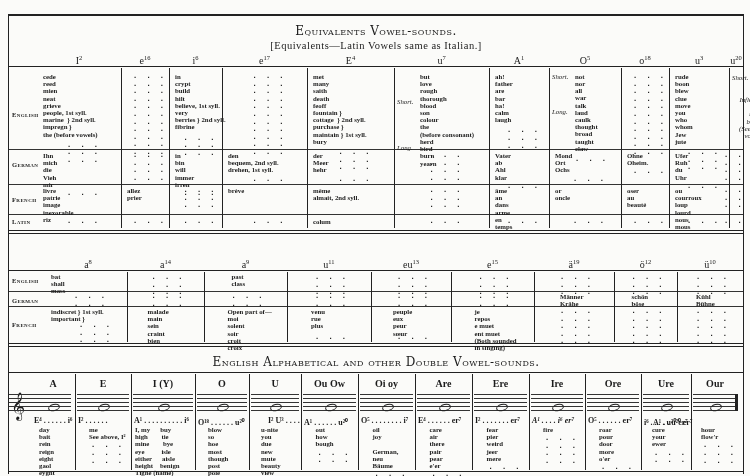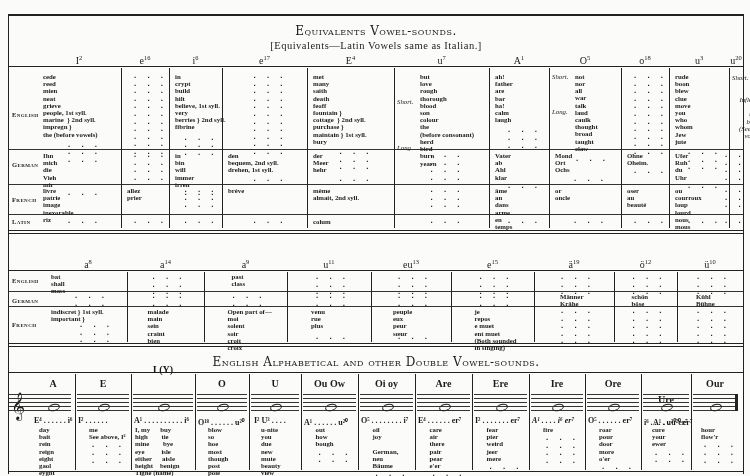--- a/index.html
+++ b/index.html
@@ -449,21 +449,21 @@
         <i style="top: 16px;"></i>
       </div>
       <div class="note" style="left: 89px; top: 388px;"></div>
       <div class="formula" style="left: 69px; top: 400px;">I² . . . . . .</div>
       <div class="cell" style="left: 80px; top: 410px;">me
 See above, I²</div>
       <div class="dots" style="left: 82px; top: 426.4px;">. . .
 . . .
 . . .</div>
       <div class="vline" style="left: 122px; top: 358px; height: 96px;"></div>
-      <div class="dvhead" style="left: 122px; width: 64px; top: 348px;">I (Y)</div>
+      <div class="dvhead" style="left: 122px; width: 64px; top: 362px;">I (Y)</div>
       <div class="staff" style="left: 124px; width: 60px; top: 378px;">
         <i style="top: 0px;"></i>
         <i style="top: 4px;"></i>
         <i style="top: 8px;"></i>
         <i style="top: 12px;"></i>
         <i style="top: 16px;"></i>
       </div>
       <div class="note" style="left: 149px; top: 388px;"></div>
       <div class="formula" style="left: 125px; top: 400px;">A¹ . . . . . . . . . . i⁶</div>
       <div class="cell" style="left: 126px; top: 410px;">I, my      buy
@@ -498,21 +498,21 @@
       <div class="vline" style="left: 240px; top: 358px; height: 96px;"></div>
       <div class="dvhead" style="left: 240px; width: 52px; top: 362px;">U</div>
       <div class="staff" style="left: 242px; width: 48px; top: 378px;">
         <i style="top: 0px;"></i>
         <i style="top: 4px;"></i>
         <i style="top: 8px;"></i>
         <i style="top: 12px;"></i>
         <i style="top: 16px;"></i>
       </div>
       <div class="note" style="left: 261px; top: 388px;"></div>
-      <div class="formula" style="left: 229px; top: 400px; padding-left: 16px;">I² U³ . . . .</div>
+      <div class="formula" style="left: 243px; top: 400px; padding-left: 16px;">I² U³ . . . .</div>
       <div class="cell" style="left: 252px; top: 410px;">u-nite
 you
 due
 new
 mute
 beauty
 view</div>
       <div class="vline" style="left: 292px; top: 358px; height: 96px;"></div>
       <div class="dvhead" style="left: 292px; width: 57px; top: 362px;">Ou   Ow</div>
       <div class="staff" style="left: 294px; width: 53px; top: 378px;">
@@ -609,21 +609,21 @@
       </div>
       <div class="note" style="left: 599px; top: 388px;"></div>
       <div class="formula" style="left: 579px; top: 400px;">O⁵ . . . . . . er⁷</div>
       <div class="cell" style="left: 590px; top: 410px;">roar
 pour
 door
 more
 o'er</div>
       <div class="dots" style="left: 592px; top: 448px;">. . .</div>
       <div class="vline" style="left: 632px; top: 358px; height: 96px;"></div>
-      <div class="dvhead" style="left: 632px; width: 50px; top: 362px; margin-top: 16px;">Ure</div>
+      <div class="dvhead" style="left: 632px; width: 50px; top: 362px;">Ure</div>
       <div class="staff" style="left: 634px; width: 46px; top: 378px;">
         <i style="top: 0px;"></i>
         <i style="top: 4px;"></i>
         <i style="top: 8px;"></i>
         <i style="top: 12px;"></i>
         <i style="top: 16px;"></i>
       </div>
       <div class="note" style="left: 652px; top: 388px;"></div>
       <div class="formula" style="left: 635px; top: 400px;">i⁶ . . . . u²⁰ er⁷</div>
       <div class="cell" style="left: 643px; top: 410px;">cure

